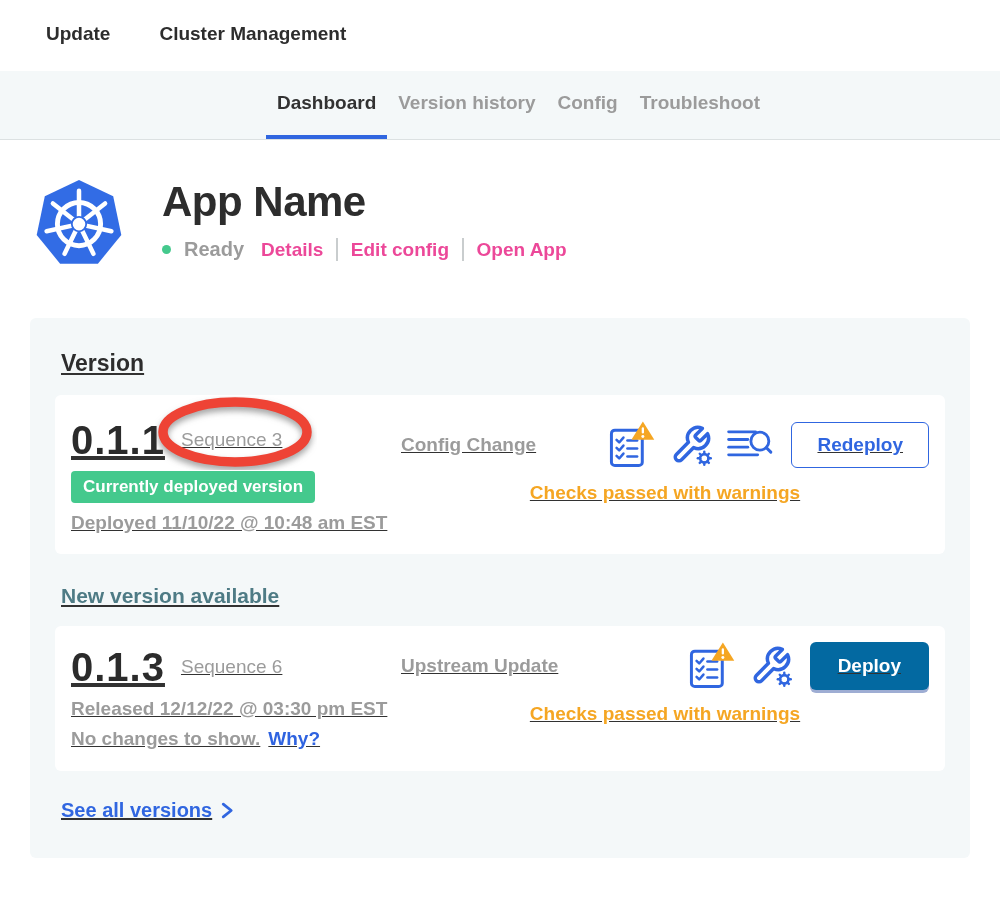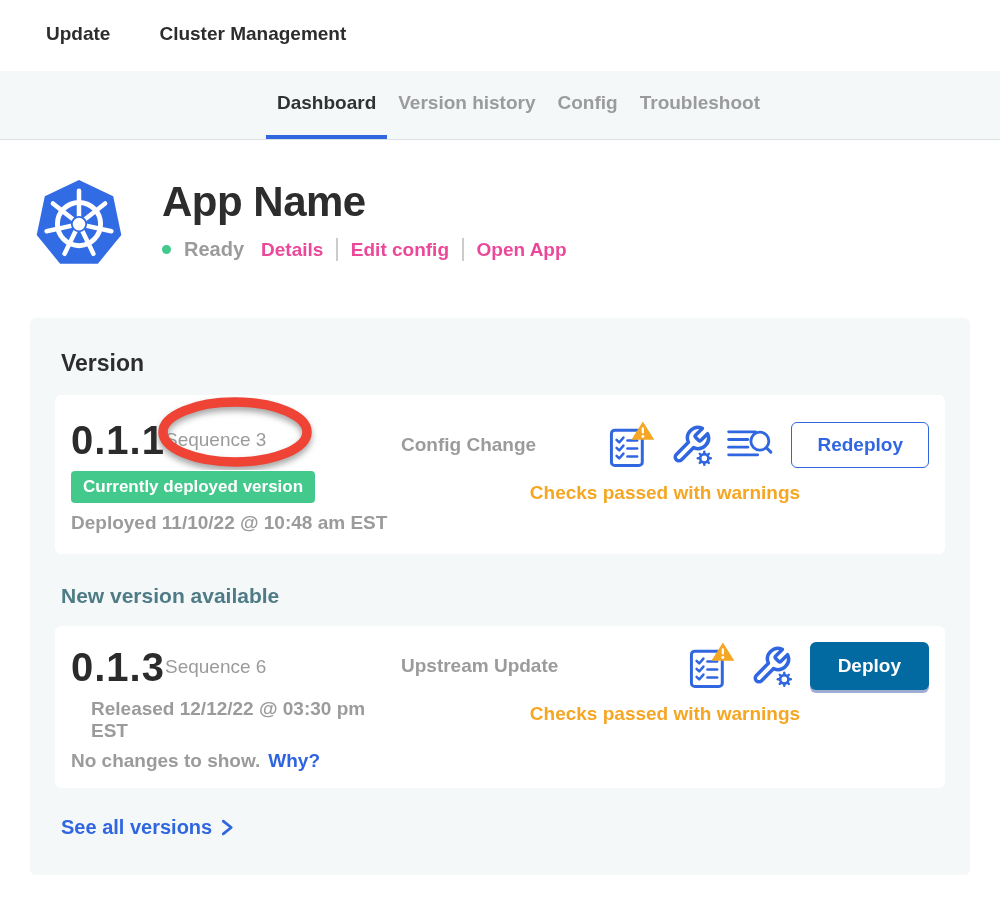--- a/index.html
+++ b/index.html
@@ -23,31 +23,31 @@
   .app-header { display:flex; align-items:flex-start; gap:38px; padding:38px 0 0 34px; }
   .app-logo { width:90px; height:94px; flex:none; }
   .app-title { font-size:42px; font-weight:700; letter-spacing:-0.5px; color:#2d2d2d; line-height:1.15; }
   .status-row { display:flex; align-items:center; margin-top:12px; gap:13px; }
   .status-dot { width:9px; height:9px; border-radius:50%; background:#44C98D; }
   .status-text { font-size:20px; font-weight:700; color:#9B9B9B; margin-right:4px; }
   .hlink { font-size:19px; font-weight:700; color:#ec4899; text-decoration:none; cursor:pointer; }
   .divider { width:1.5px; height:23px; background:#C9CDCE; }
 
   
-  .panel { margin:46px 30px 0; background:#F4F8F9; border-radius:6px; padding:32px 25px 36px; }
+  .panel { margin:46px 30px 0; background:#F4F8F9; border-radius:6px; padding:32px 25px 36px;text-decoration:underline; }
   .panel-header { display:flex; align-items:center; padding:0 6px; }
   .panel-title { font-size:23px; font-weight:700; color:#2d2d2d; }
   .panel-actions { margin-left:auto; display:flex; gap:42px; }
   .panel-action { display:flex; align-items:center; gap:10px; font-size:19px; font-weight:700;
     color:#3066E0; cursor:pointer; white-space:nowrap; }
 
   .vcard { position:relative; background:#fff; border-radius:6px; margin-top:18px;
     padding:20px 16px; display:flex; }
   .vcard-left { width:330px; flex:none; }
-  .version-line { display:flex; align-items:center; height:50px; }
+  .version-line { display:flex; align-items:center; gap:16px; height:50px; }
   .version-number { font-size:40px; font-weight:700; letter-spacing:1px; color:#2b2b2b; }
   .version-seq { font-size:19px; color:#9B9B9B; }
   .deployed-badge { display:inline-block; margin-top:6px; background:#44C98D; color:#fff;
     font-size:17px; font-weight:700; padding:6px 12px; border-radius:4px; }
   .version-meta { margin-top:9px; font-size:19px; font-weight:700; color:#9B9B9B; }
   .meta-line { display:flex; gap:8px; align-items:baseline; }
   .why-link { font-size:19px; font-weight:700; color:#2F63E0; cursor:pointer; }
 
   .vcard-right { flex:1; display:flex; flex-direction:column; }
   .vcard-row1 { display:flex; align-items:center; }
@@ -182,21 +182,21 @@
   </div>
 
   <div class="new-version-heading">New version available</div>
 
   <div class="vcard" style="min-height:145px; padding:16px;">
     <div class="vcard-left">
       <div class="version-line">
         <span class="version-number">0.1.3</span>
         <span class="version-seq">Sequence 6</span>
       </div>
-      <div class="version-meta" style="margin-top:6px;margin-left:20px;">Released 12/12/22 @ 03:30 pm EST</div>
+      <div class="version-meta" style="margin-top:6px;">Released 12/12/22 @ 03:30 pm EST</div>
       <div class="version-meta meta-line" style="margin-top:8px;">
         <span>No changes to show.</span>
         <span class="why-link">Why?</span>
       </div>
     </div>
     <div class="vcard-right">
       <div class="vcard-row1">
         <span class="source-label">Upstream Update</span>
         <div class="icons-group">
           <svg class="vicon" width="46" height="48" viewBox="0 0 40 42">

